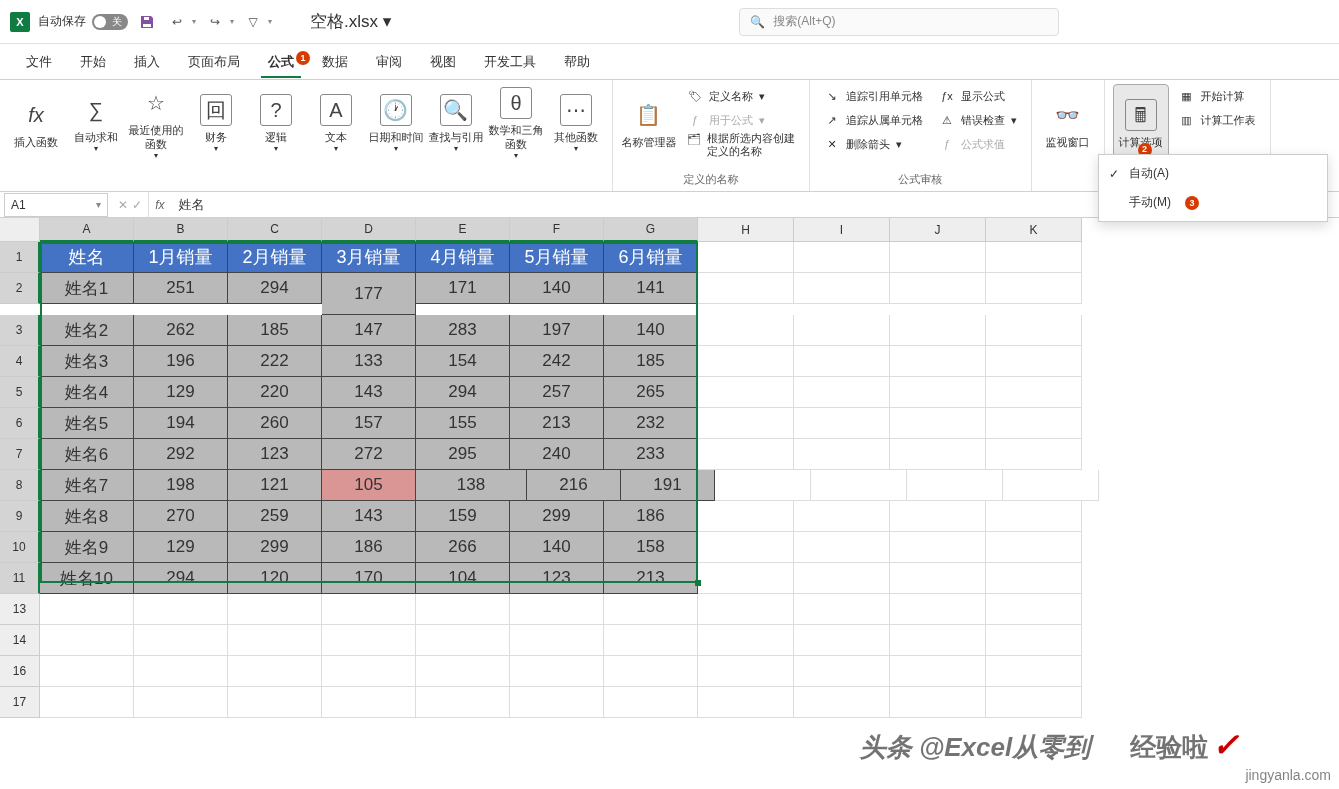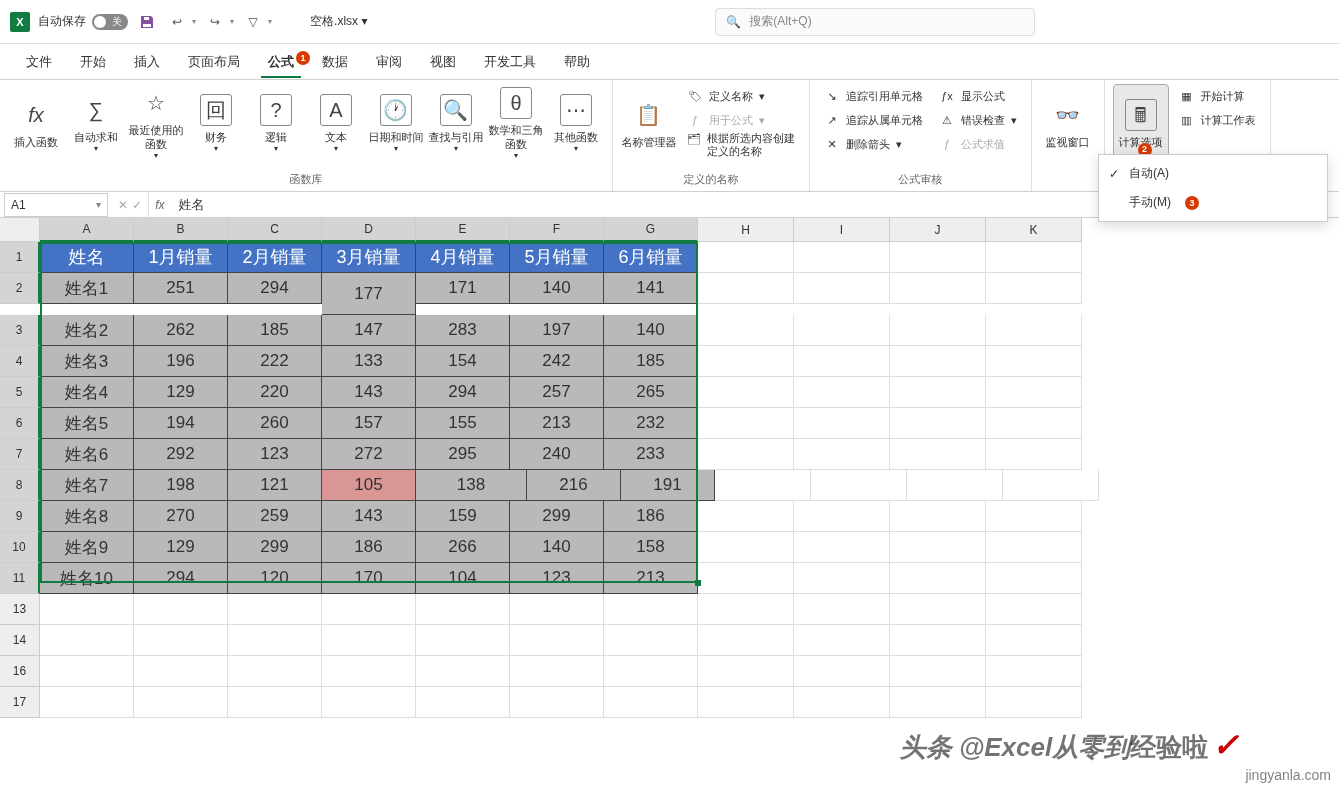--- a/index.html
+++ b/index.html
@@ -8,21 +8,21 @@
 
 .title-bar { height: 44px; display: flex; align-items: center; padding: 0 10px; gap: 8px; border-bottom: 1px solid #e0e0e0; }
 .excel-icon { width: 20px; height: 20px; background: #107c41; color: #fff; display: flex; align-items: center; justify-content: center; font-weight: bold; font-size: 11px; border-radius: 2px; }
 .autosave { display: flex; align-items: center; gap: 6px; font-size: 12px; }
 .toggle { width: 36px; height: 16px; background: #888; border-radius: 10px; position: relative; display: flex; align-items: center; padding: 0 6px; color: #fff; font-size: 10px; justify-content: flex-end; }
 .toggle::before { content:""; position:absolute; left:2px; width:12px; height:12px; background:#fff; border-radius:50%; }
 .qat-icon { width: 22px; height: 22px; display: flex; align-items: center; justify-content: center; cursor: pointer; }
 .save-icon svg { fill: #8452a0; }
 .undo-icon, .redo-icon, .filter-icon { color: #555; }
 .drop-arrow { font-size: 8px; color: #888; margin-left: -4px; }
-.filename { margin-left: 30px; font-size: 12px; color: #333; }
+.filename { margin-left: 30px; font-size: 17px; color: #333; }
 .search-box { margin-left: 340px; width: 320px; height: 28px; border: 1px solid #ddd; border-radius: 4px; display: flex; align-items: center; padding: 0 10px; gap: 8px; color: #888; background:#fafafa; }
 
 
 .menu-tabs { height: 36px; display: flex; align-items: center; padding: 0 14px; gap: 4px; border-bottom: 1px solid #d0d0d0; }
 .menu-tab { padding: 6px 12px; cursor: pointer; font-size: 13px; border-radius: 4px; position: relative; }
 .menu-tab.active { font-weight: 600; }
 .menu-tab.active::after { content:""; position:absolute; bottom:-1px; left:10%; width:80%; height:2px; background:#107c41; }
 .badge { position: absolute; top: 4px; right: -4px; width: 14px; height: 14px; background: #d83b01; color:#fff; border-radius:50%; font-size:9px; display:flex; align-items:center; justify-content:center; font-weight:bold; }
 
 
@@ -161,21 +161,20 @@
         <div class="ribbon-icon-lg bordered-icon">θ</div>
         <span>数学和三角函数</span>
           <span style="font-size:8px">▾</span>
       </div>
       <div class="ribbon-btn-lg">
         <div class="ribbon-icon-lg bordered-icon">⋯</div>
         <span>其他函数</span>
           <span style="font-size:8px">▾</span>
       </div>
     </div>
-    <div class="ribbon-group-label">函数库</div>
   </div>
 
   <div class="ribbon-group">
     <div class="ribbon-row">
       <div class="ribbon-btn-lg">
         <div class="ribbon-icon-lg">📋</div>
         <span>名称管理器</span>
       </div>
       <div class="ribbon-col">
         <div class="ribbon-btn-sm"><span class="ribbon-icon-sm">🏷</span><span>定义名称</span> ▾</div>
@@ -498,15 +497,15 @@
         <div class="cell" style="width:96px;height:31px"></div>
         <div class="cell" style="width:96px;height:31px"></div>
         <div class="cell" style="width:96px;height:31px"></div>
       </div>
     </div>
     <div class="selection-border" style="left:40px;top:24px;width:658px;height:341px"></div>
     <div class="fill-handle" style="left:695px;top:362px"></div>
   </div>
 
 <div class="watermark1">
-  <span>头条 @Excel从零到</span><span style="position:relative;"><span style="font-style:normal;">经验啦</span><span class="watermark-check">✓</span></span>
+  <span>头条 @Excel从零到</span><span style="position:relative;"><span style="font-style:normal;padding-left:40px;">经验啦</span><span class="watermark-check">✓</span></span>
 </div>
 <div class="watermark2">jingyanla.com</div>
 
 </body></html>

